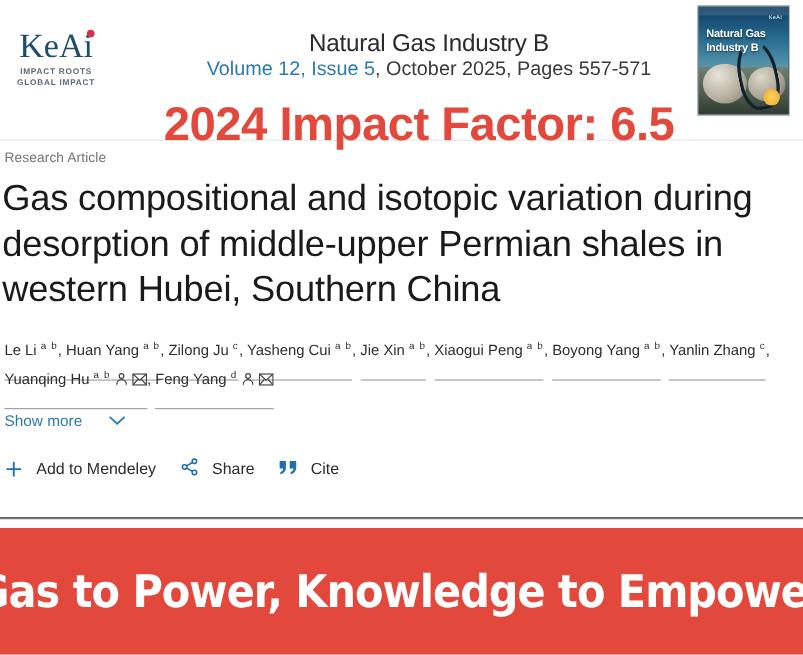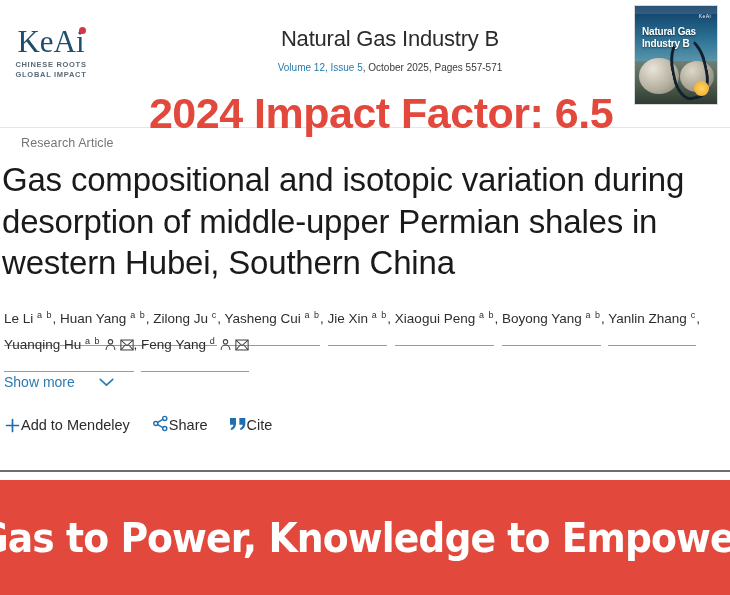--- a/index.html
+++ b/index.html
@@ -63,22 +63,21 @@
     top: 26px;
     text-align: center;
   }
   .journal-title {
     font-size: 22px;
     color: #2b2b2b;
     letter-spacing: -0.2px;
     font-weight: 400;
   }
   .journal-meta {
-    margin-top: 10px;
-    font-size: 10px;
+    font-size: 18px;
     color: #3a3a3a;
   }
   .journal-meta .vol-link {
     color: #2a7ab0;
     text-decoration: none;
   }
 
   
   .cover {
     position: absolute;
@@ -171,21 +170,21 @@
     padding-left: 32px;
   }
 
   
   .article {
     position: absolute;
     left: 0; right: 12px;
     top: 136px;
   }
   .article-type {
-    padding-left: 21px;
+    padding-left: 4px;
     font-size: 12.5px;
     color: #767676;
     letter-spacing: .1px;
   }
   .article-title {
     margin-top: 9px;
     padding-left: 2px;
     font-family: Liberation Sans, sans-serif;
     font-size: 33px;
     line-height: 1.26;
@@ -238,21 +237,21 @@
     padding-left: 4px;
     display: flex;
     align-items: center;
     gap: 22px;
     font-size: 14.5px;
     color: #2b2b2b;
   }
   .action {
     display: inline-flex;
     align-items: center;
-    gap: 0;
+    gap: 12px;
     cursor: pointer;
   }
   .plus-icon {
     color: #1f6fb0;
     font-size: 21px;
     line-height: 0;
     font-weight: 300;
   }
 
   .rule-dark {
@@ -289,21 +288,21 @@
 <body>
 
 <div class="header">
 
   <div class="keai-logo">
     <div class="keai-wordmark">
       <span>KeAi</span>
       <span class="keai-dot"></span>
     </div>
     <div class="keai-tag">
-      <div>CHINESE ROOTS</div>
+      <div>IMPACT ROOTS</div>
       <div>GLOBAL IMPACT</div>
     </div>
   </div>
 
   <div class="journal-block">
     <div class="journal-title">Natural Gas Industry B</div>
     <div class="journal-meta">
       <span class="vol-link">Volume 12, Issue 5</span><span>, October 2025, Pages 557-571</span>
     </div>
   </div>

